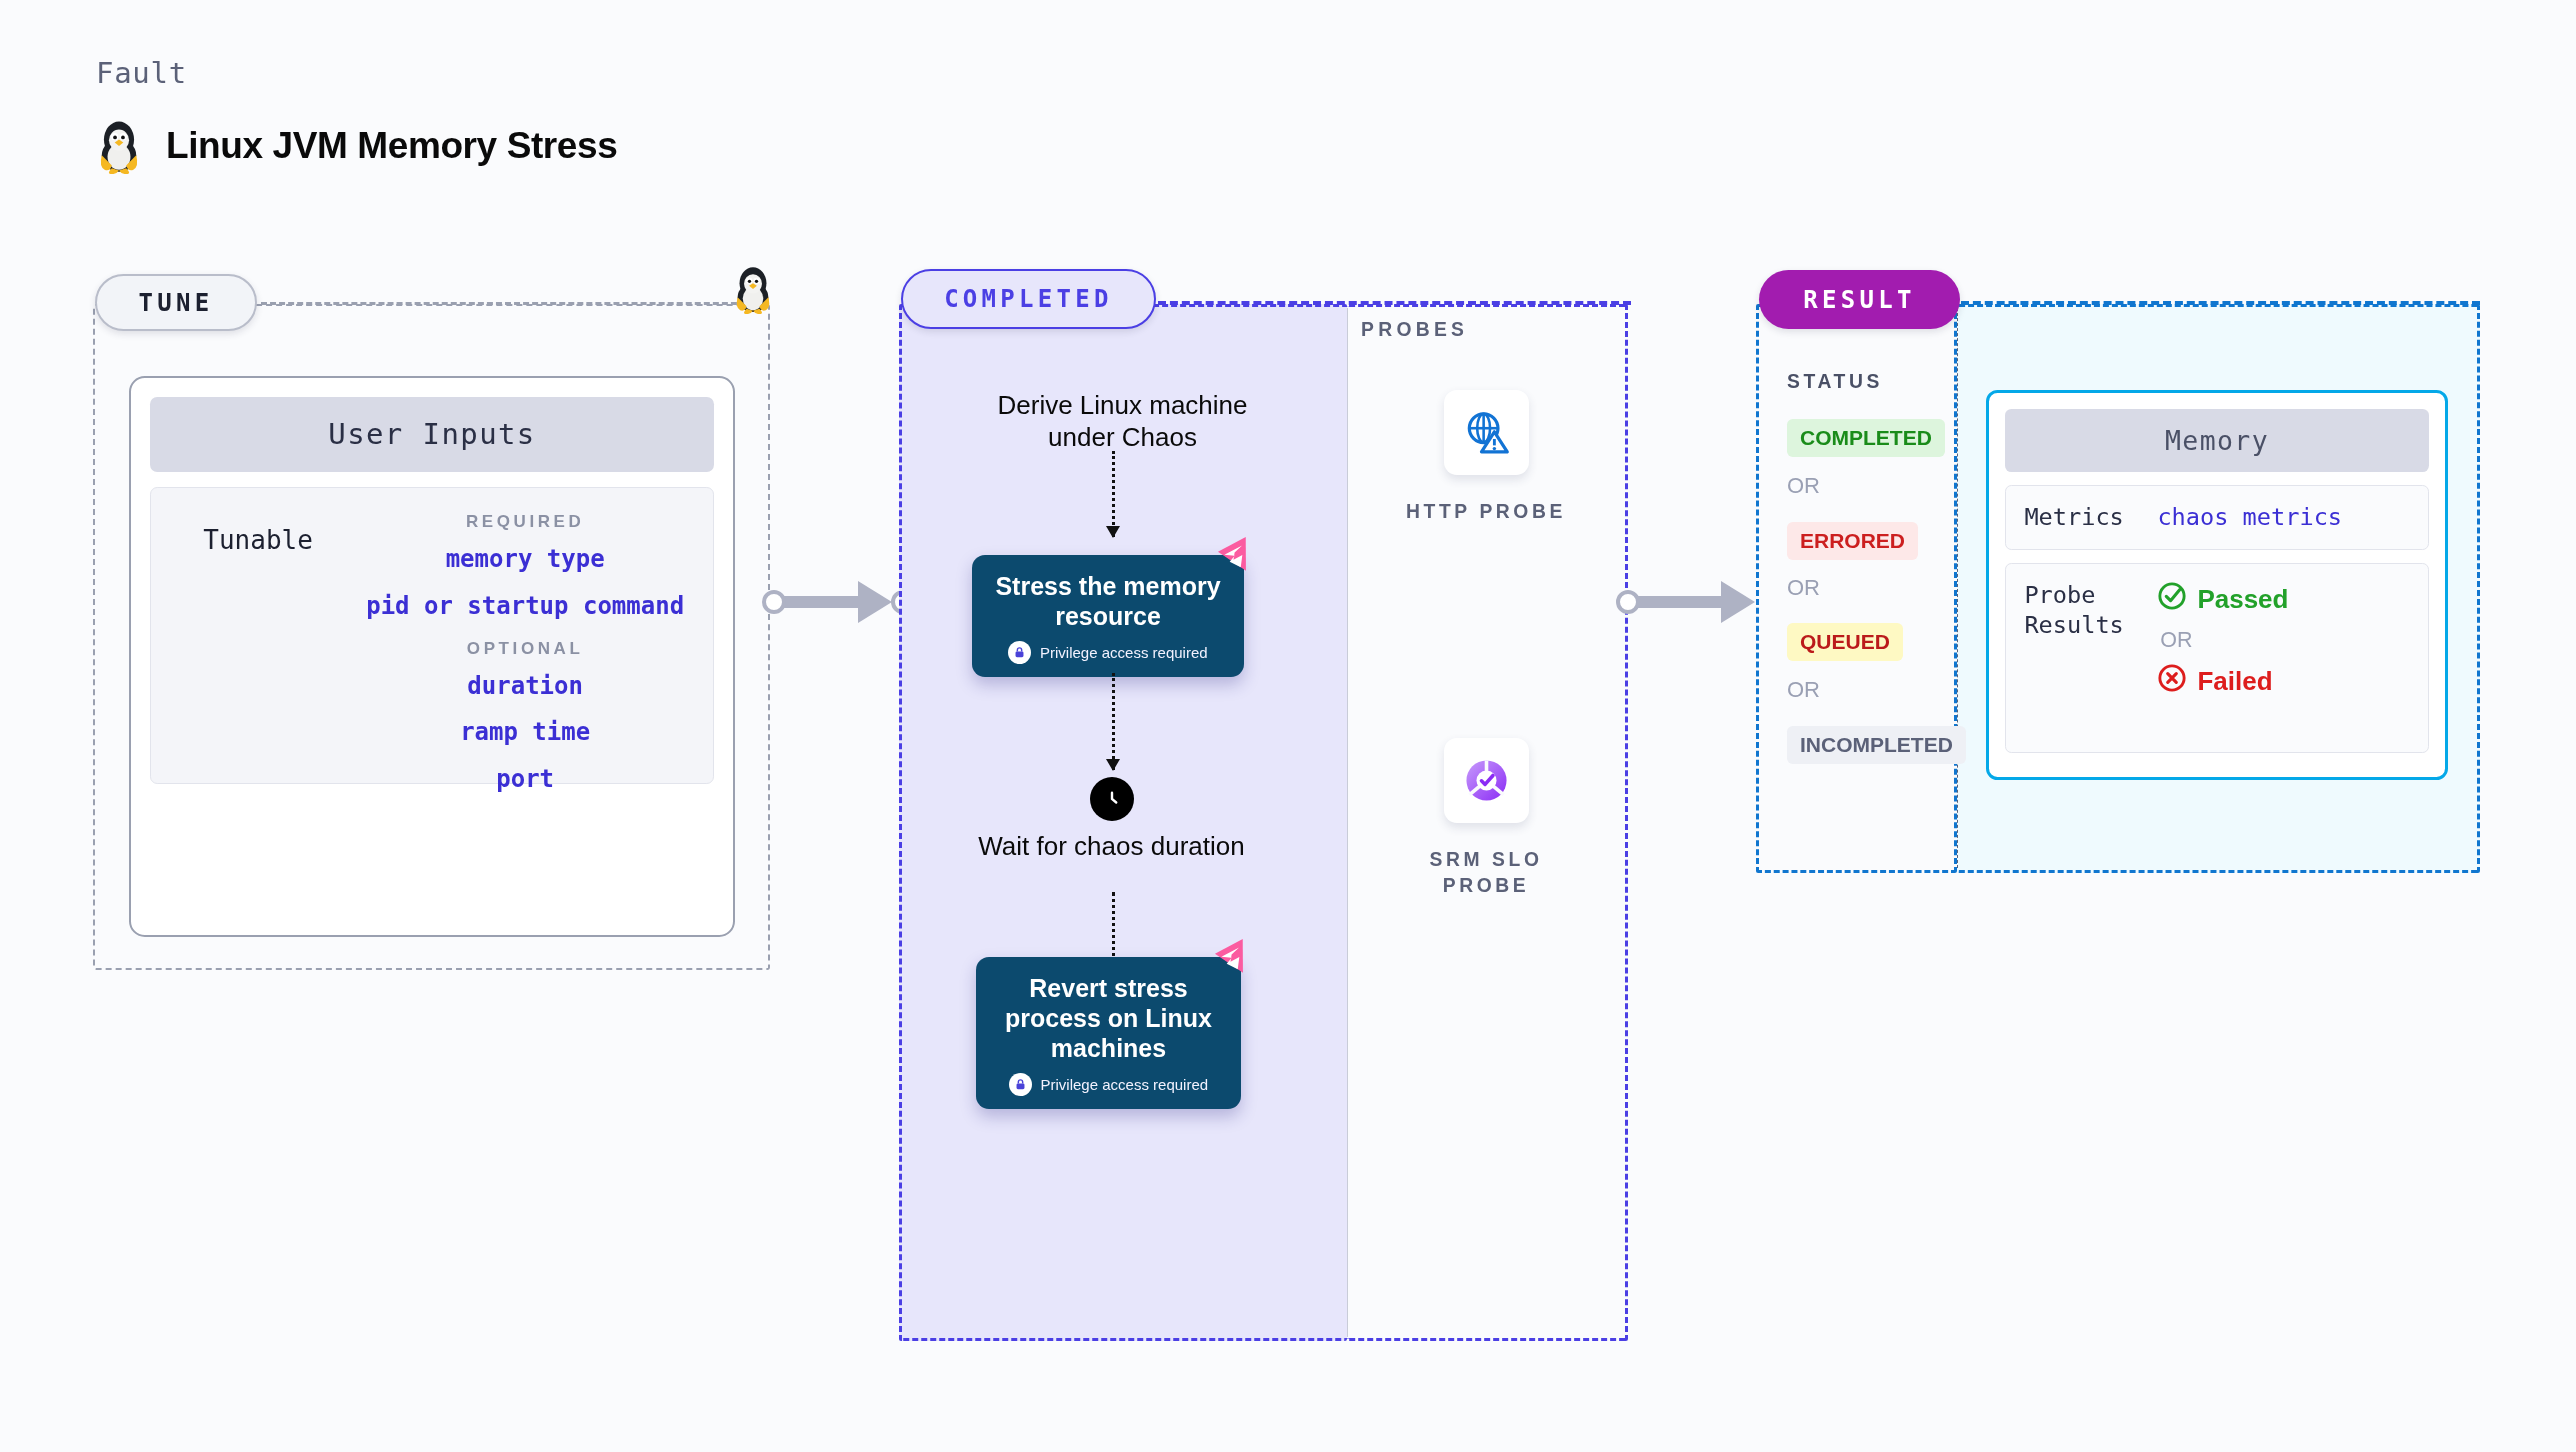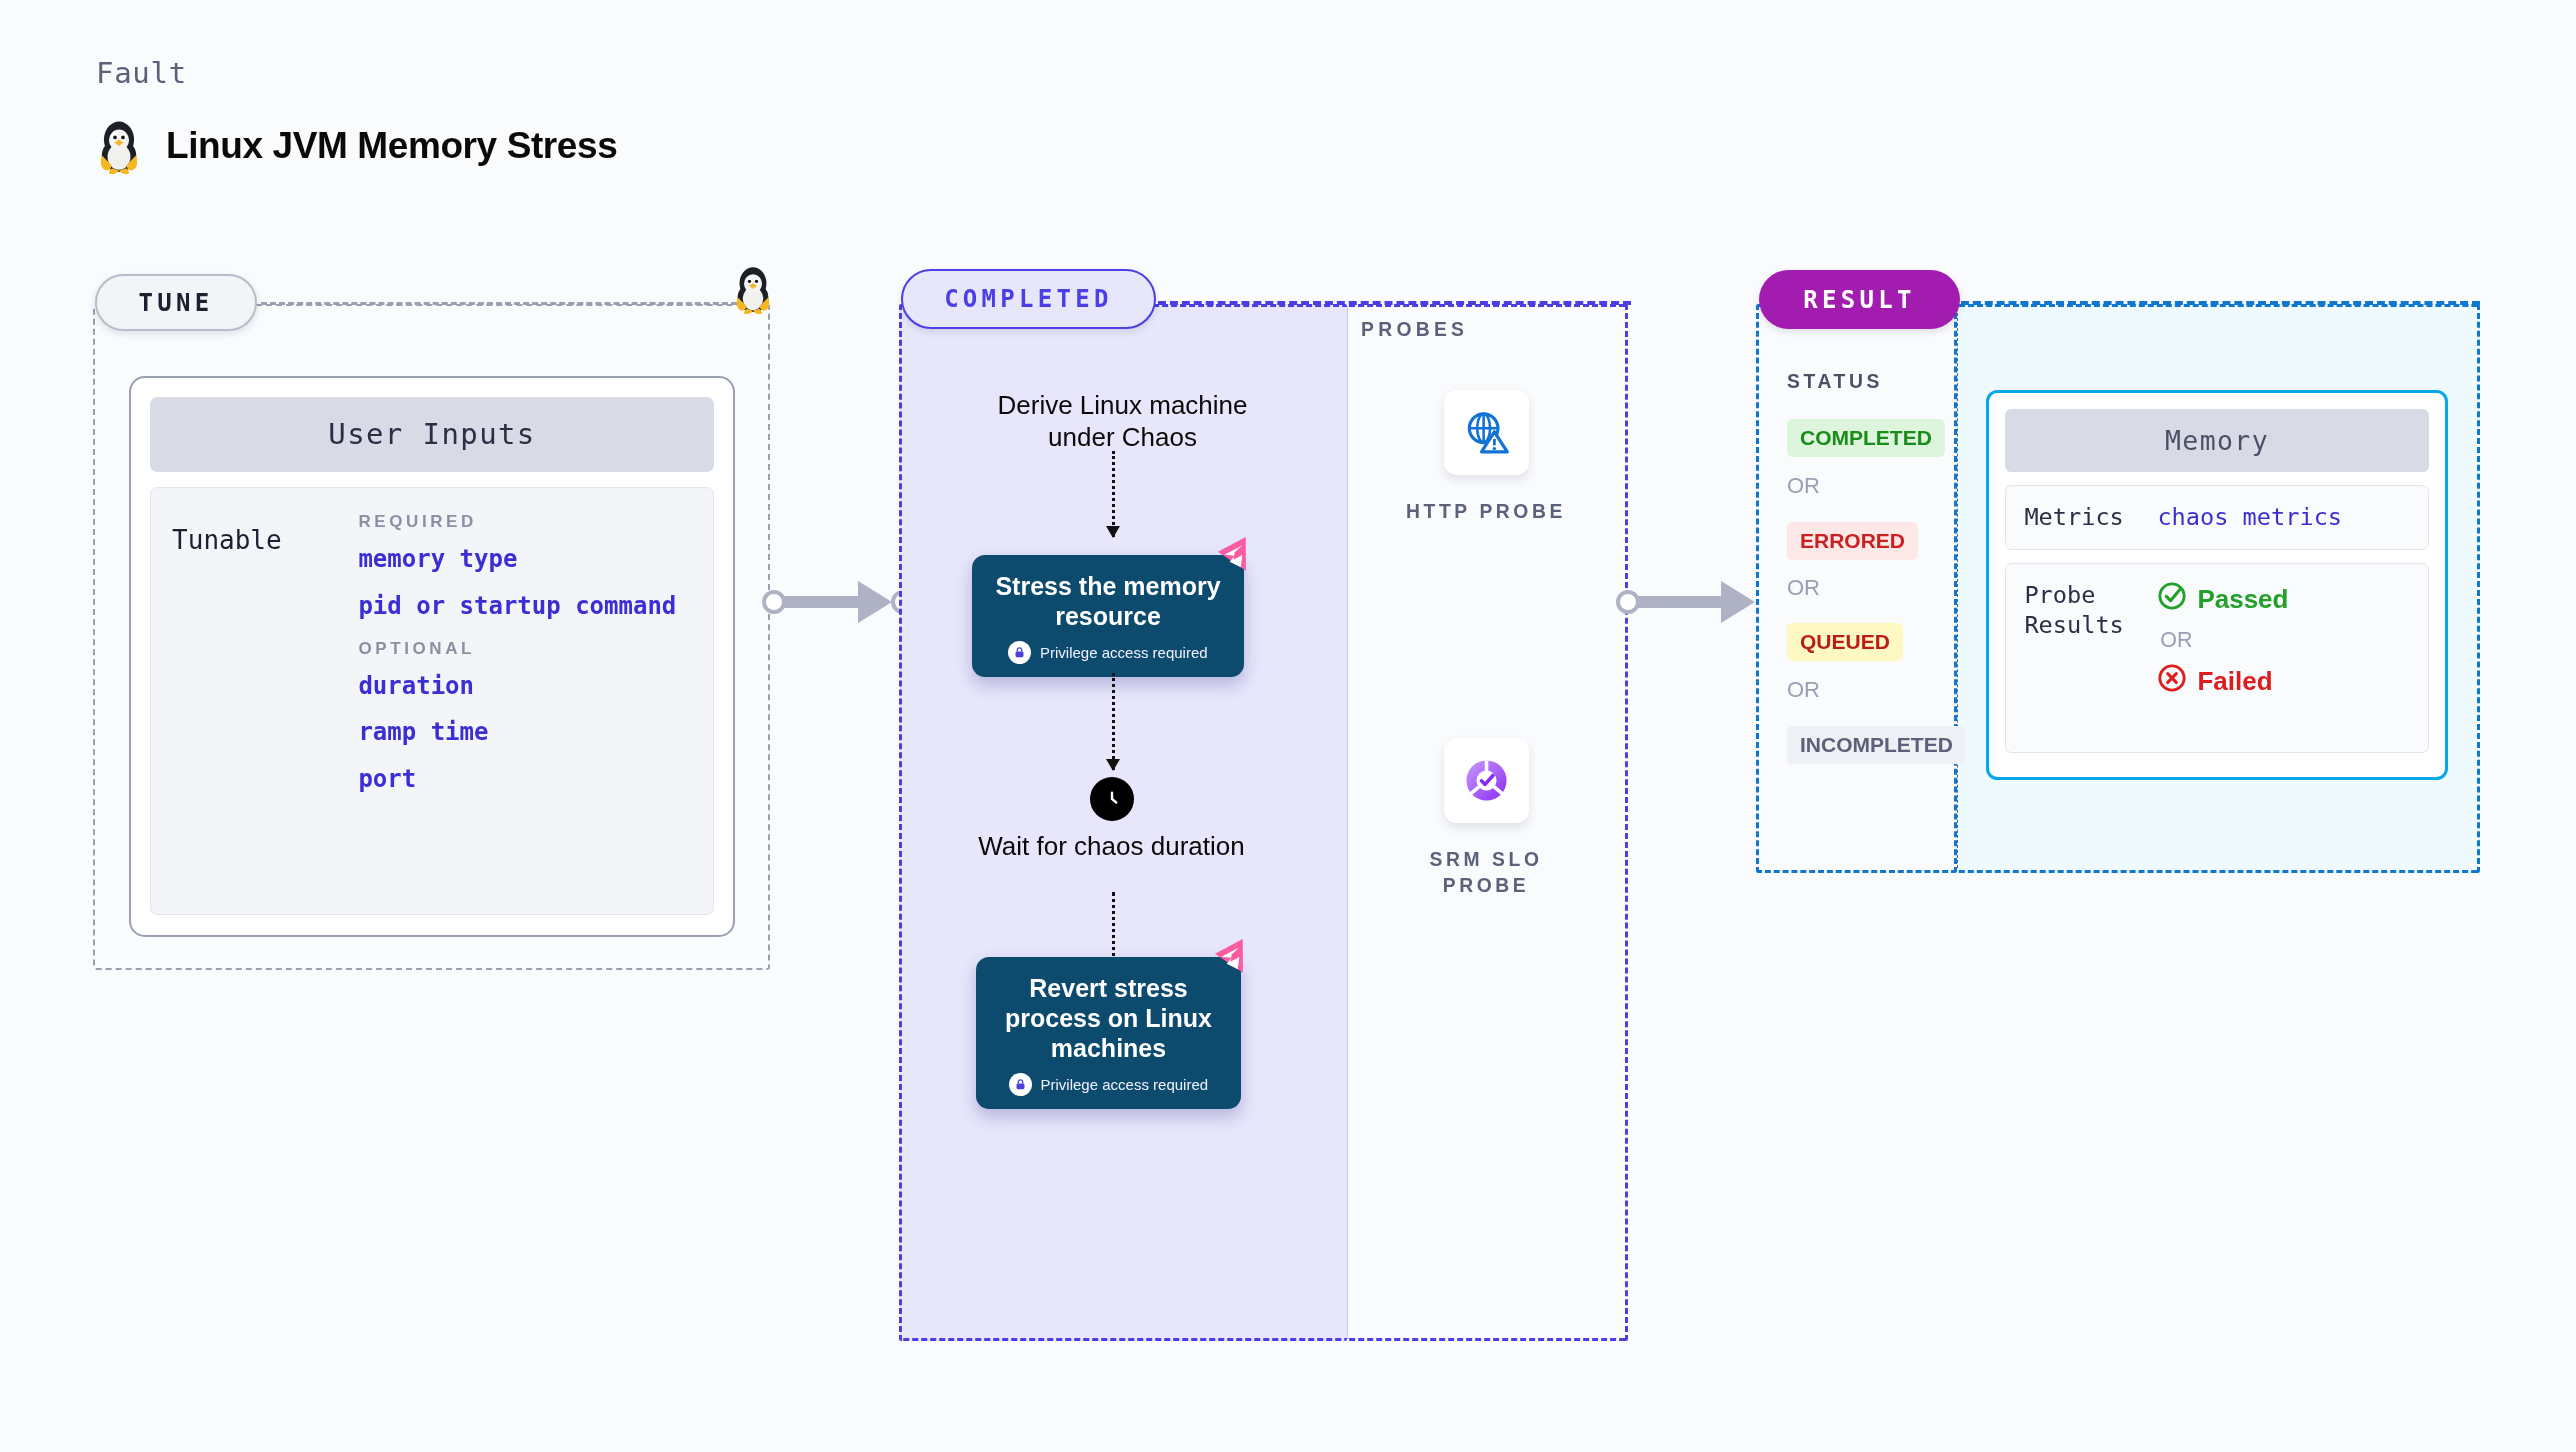--- a/index.html
+++ b/index.html
@@ -53,22 +53,22 @@
   #tune-card {
     position: absolute; left: 129px; top: 376px; width: 606px; height: 561px;
     background: #ffffff; border: 2.9px solid #9aa0b0; border-radius: 15.8px;
   }
   #tune-card-head {
     margin: 18.6px 18.6px 0 18.6px; height: 75px; background: #d8dae6; border-radius: 7.2px;
     display: flex; align-items: center; justify-content: center;
     font-family: "DejaVu Sans Mono", monospace; font-size: 29px; color: #2a2f45; letter-spacing: 1.4px;
   }
   #tune-card-body {
-    margin: 15.8px 18.6px 18.6px 18.6px; height: 428px; background: #f4f5f9;
-    border: 1.4px solid #e2e4ec; border-radius: 7.2px; display: flex; padding: 24px 21.5px;
+    margin: 15.8px 18.6px 18.6px 18.6px; height: 297px; background: #f4f5f9;
+    border: 1.4px solid #e2e4ec; border-radius: 7.2px; display: flex; padding: 24px 21.5px; text-align: center;
   }
   .tunable-label {
     font-family: "DejaVu Sans Mono", monospace; font-size: 26px; color: #1c2030;
     width: 172px; padding-top: 13px;
   }
   .tunable-groups { flex: 1; padding-left: 14.3px; }
   .group-head {
     font-size: 17px; color: #8b91a4; letter-spacing: 3.6px; font-weight: bold; margin-bottom: 13px;
   }
   .group-head.opt { margin-top: 8.6px; }

